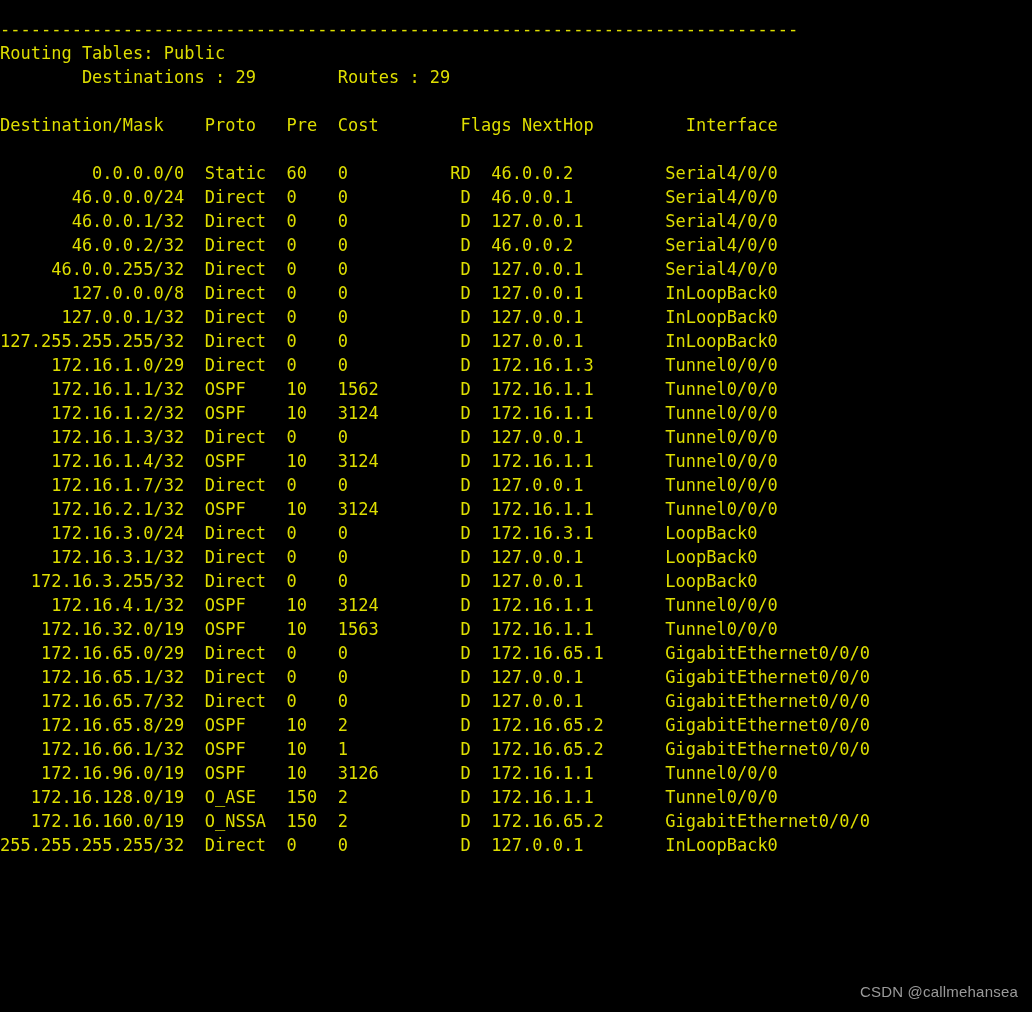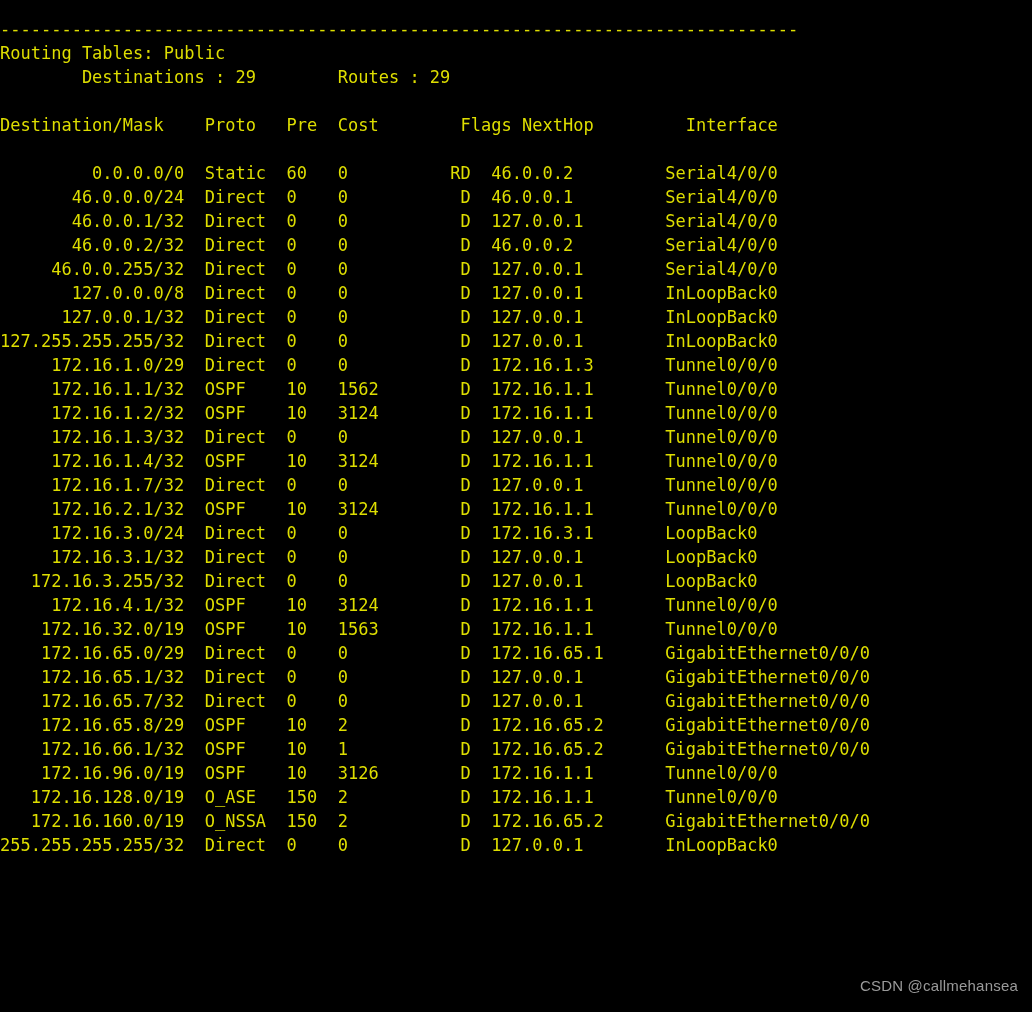--- a/index.html
+++ b/index.html
@@ -33,21 +33,21 @@
   }
   #terminal .line {
     display: block;
     height: 24px;
     white-space: pre;
     font-variant-ligatures: none;
   }
   #watermark {
     position: absolute;
     right: 14px;
-    bottom: 17px;
+    bottom: 11px;
     color: #9a9a9a;
     font-family: "Liberation Sans", "DejaVu Sans", sans-serif;
     font-size: 15px;
     line-height: 18px;
     letter-spacing: 0.2px;
     white-space: pre;
   }
 </style>
 </head>
 <body>

